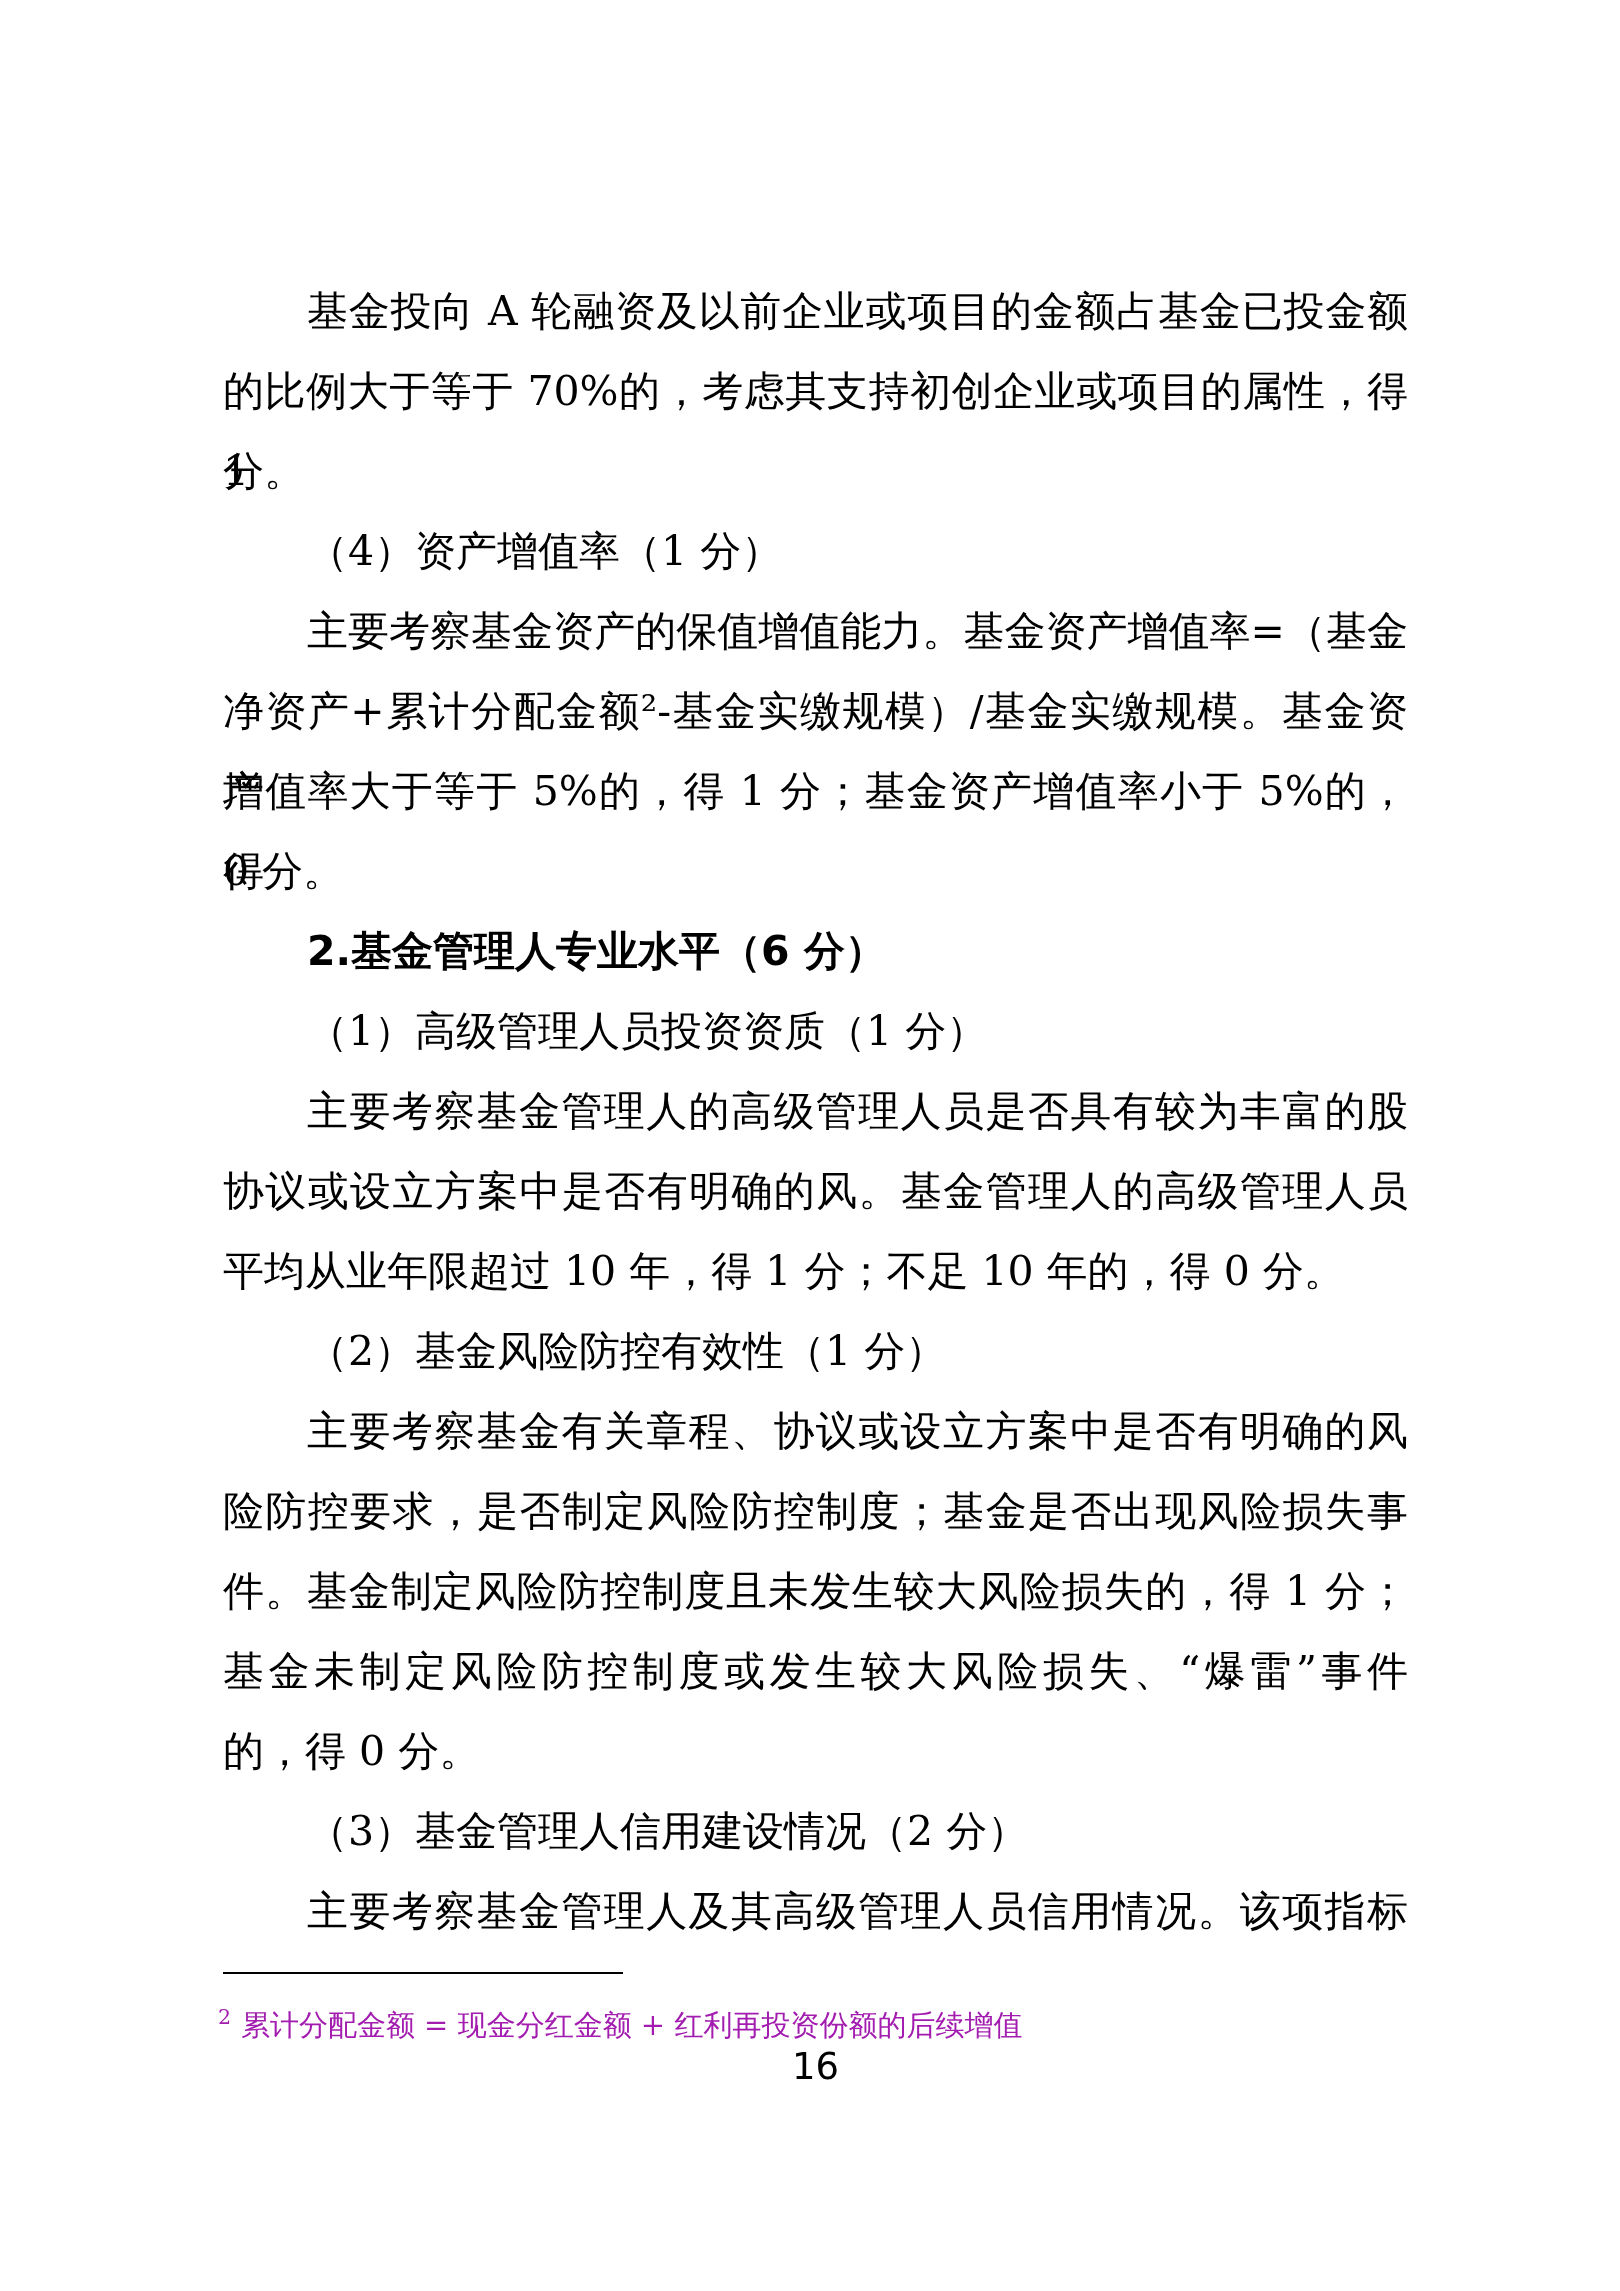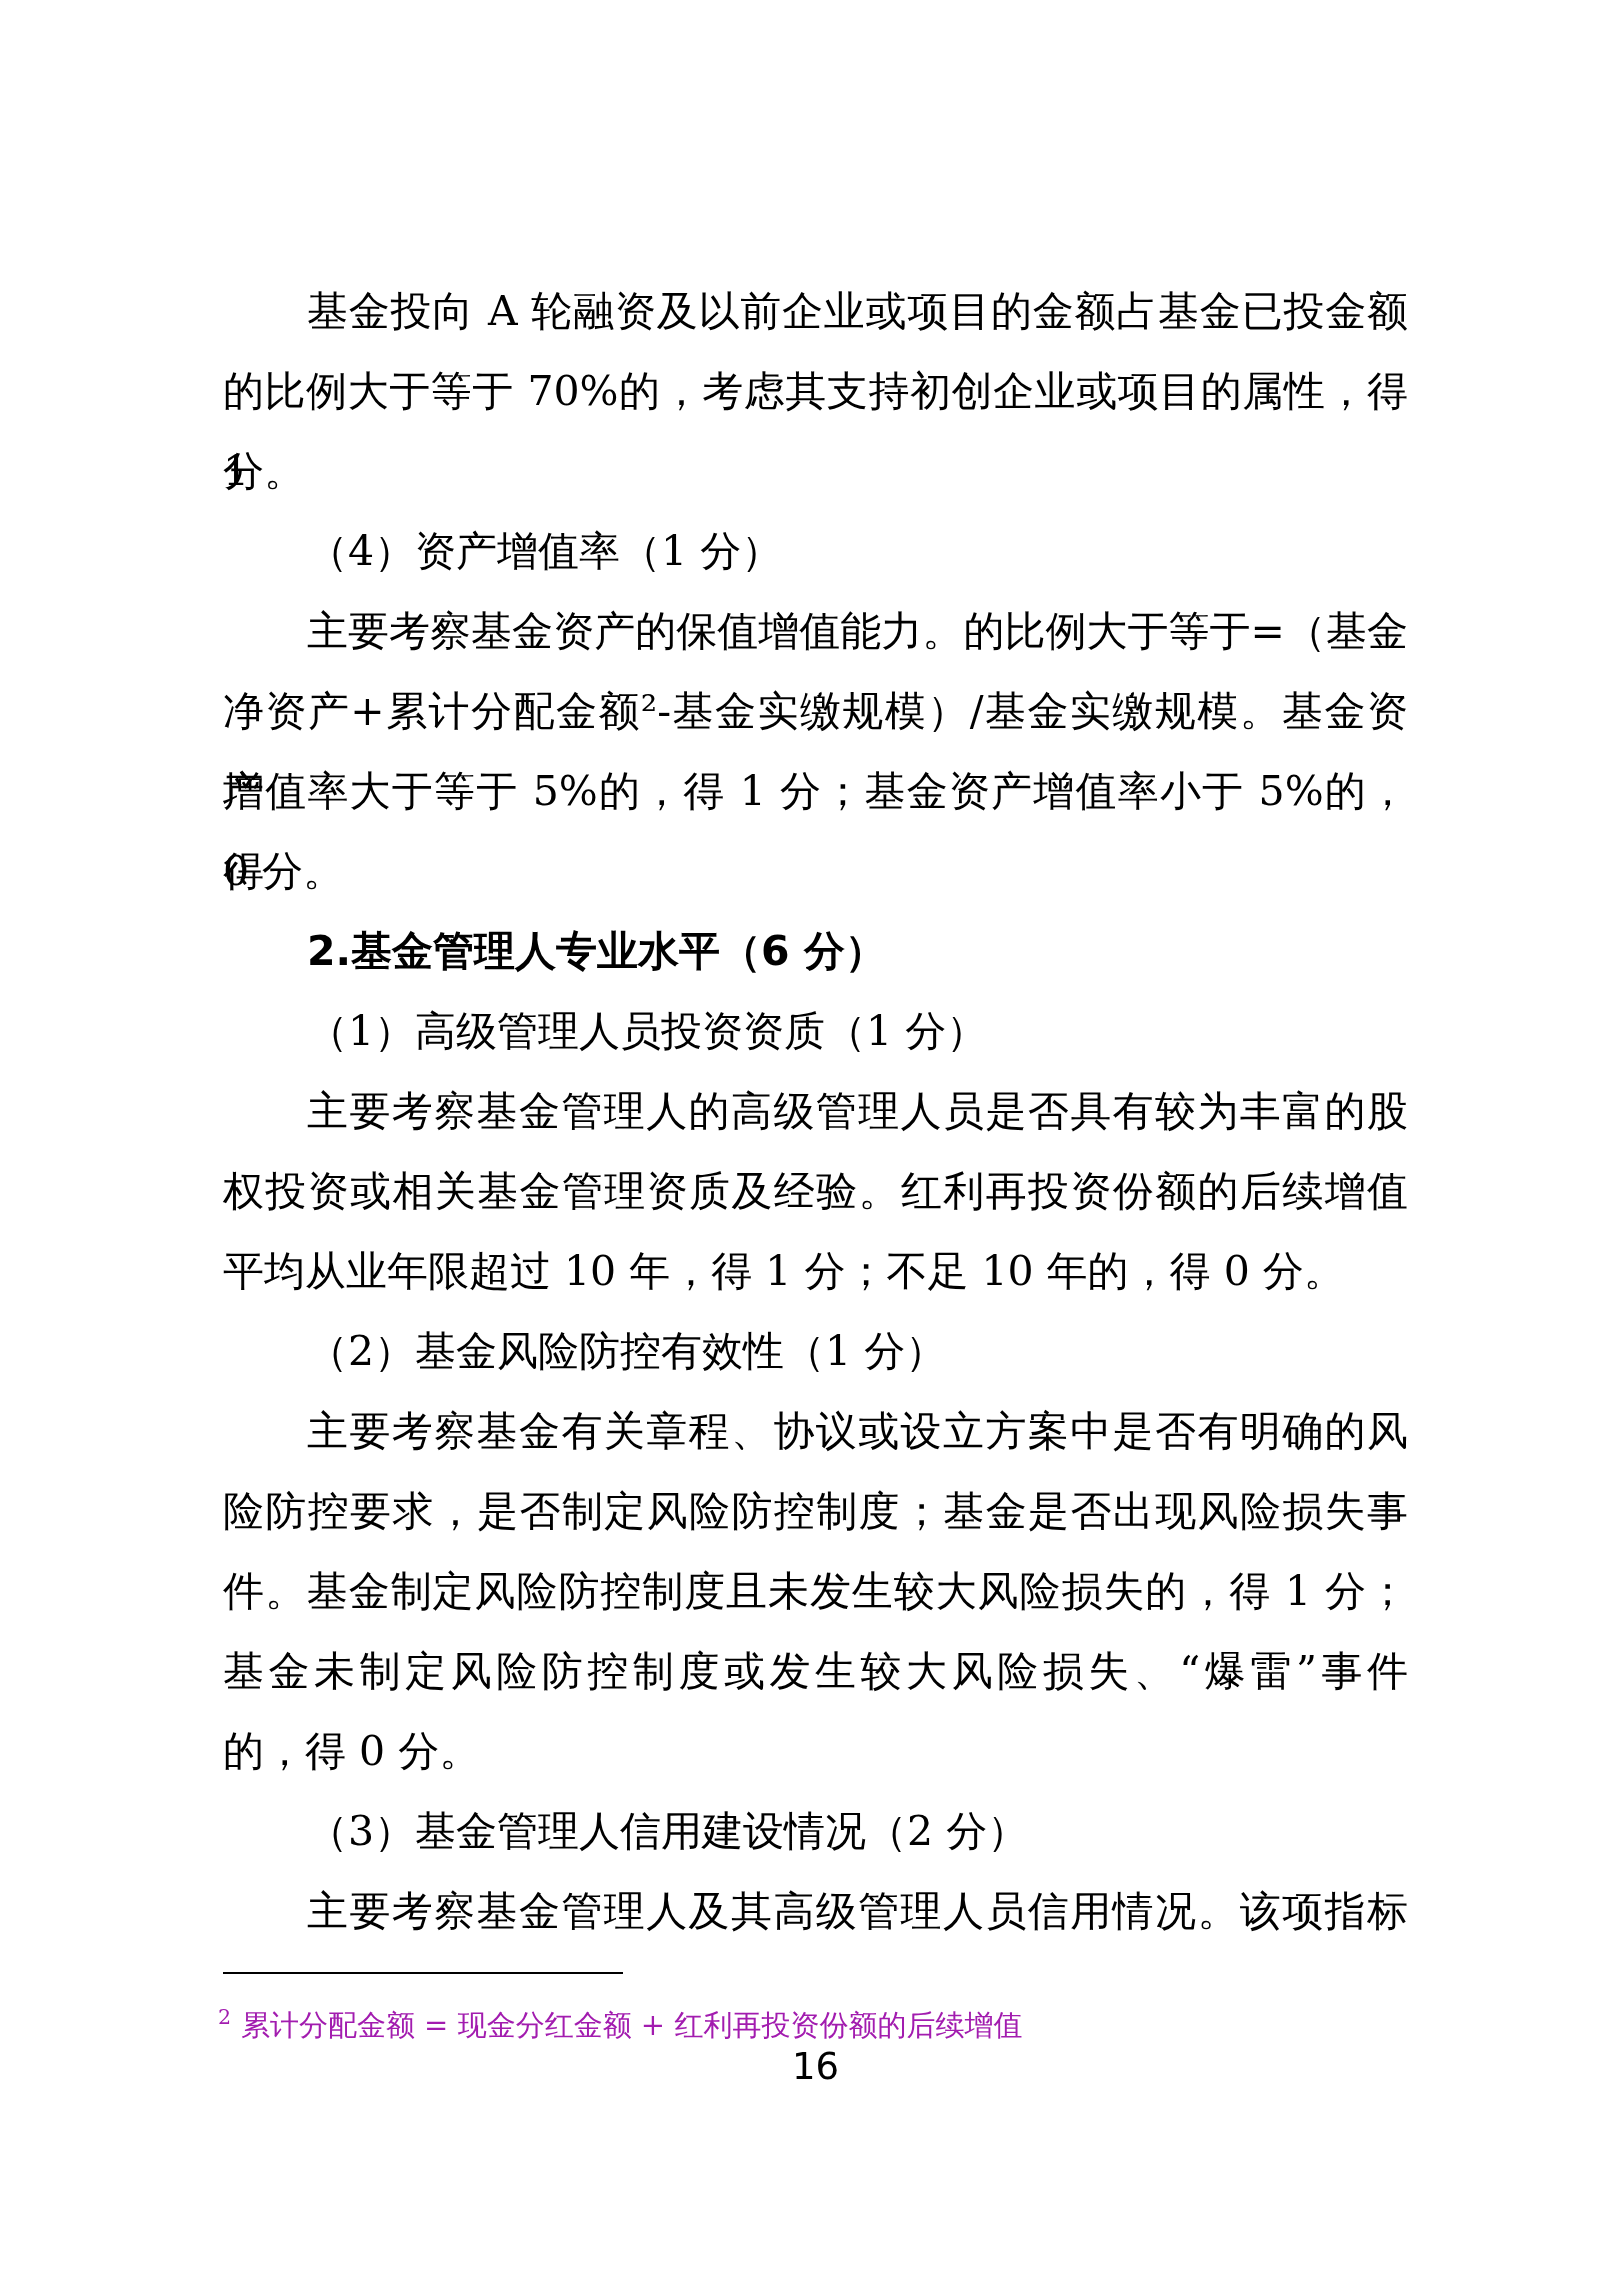--- a/index.html
+++ b/index.html
@@ -78,28 +78,28 @@
 </head>
 <body>
 
 <div class="page">
 
   <div class="content">
     <div class="line indent just">基金投向 A 轮融资及以前企业或项目的金额占基金已投金额</div>
     <div class="line just">的比例大于等于 70%的，考虑其支持初创企业或项目的属性，得 1</div>
     <div class="line">分。</div>
     <div class="line indent">（4）资产增值率（1 分）</div>
-    <div class="line indent just">主要考察基金资产的保值增值能力。的比例大于等于=（基金</div>
+    <div class="line indent just">主要考察基金资产的保值增值能力。基金资产增值率=（基金</div>
     <div class="line just">净资产+累计分配金额²-基金实缴规模）/基金实缴规模。基金资产</div>
     <div class="line just">增值率大于等于 5%的，得 1 分；基金资产增值率小于 5%的，得</div>
     <div class="line">0 分。</div>
     <div class="line indent heading">2.基金管理人专业水平（6 分）</div>
     <div class="line indent">（1）高级管理人员投资资质（1 分）</div>
     <div class="line indent just">主要考察基金管理人的高级管理人员是否具有较为丰富的股</div>
-    <div class="line just">权投资或相关基金管理资质及经验。红利再投资份额的后续增值</div>
+    <div class="line just">协议或设立方案中是否有明确的风。基金管理人的高级管理人员</div>
     <div class="line">平均从业年限超过 10 年，得 1 分；不足 10 年的，得 0 分。</div>
     <div class="line indent">（2）基金风险防控有效性（1 分）</div>
     <div class="line indent just">主要考察基金有关章程、协议或设立方案中是否有明确的风</div>
     <div class="line just">险防控要求，是否制定风险防控制度；基金是否出现风险损失事</div>
     <div class="line just">件。基金制定风险防控制度且未发生较大风险损失的，得 1 分；</div>
     <div class="line just">基金未制定风险防控制度或发生较大风险损失、“爆雷”事件</div>
     <div class="line">的，得 0 分。</div>
     <div class="line indent">（3）基金管理人信用建设情况（2 分）</div>
     <div class="line indent just">主要考察基金管理人及其高级管理人员信用情况。该项指标</div>
   </div>

